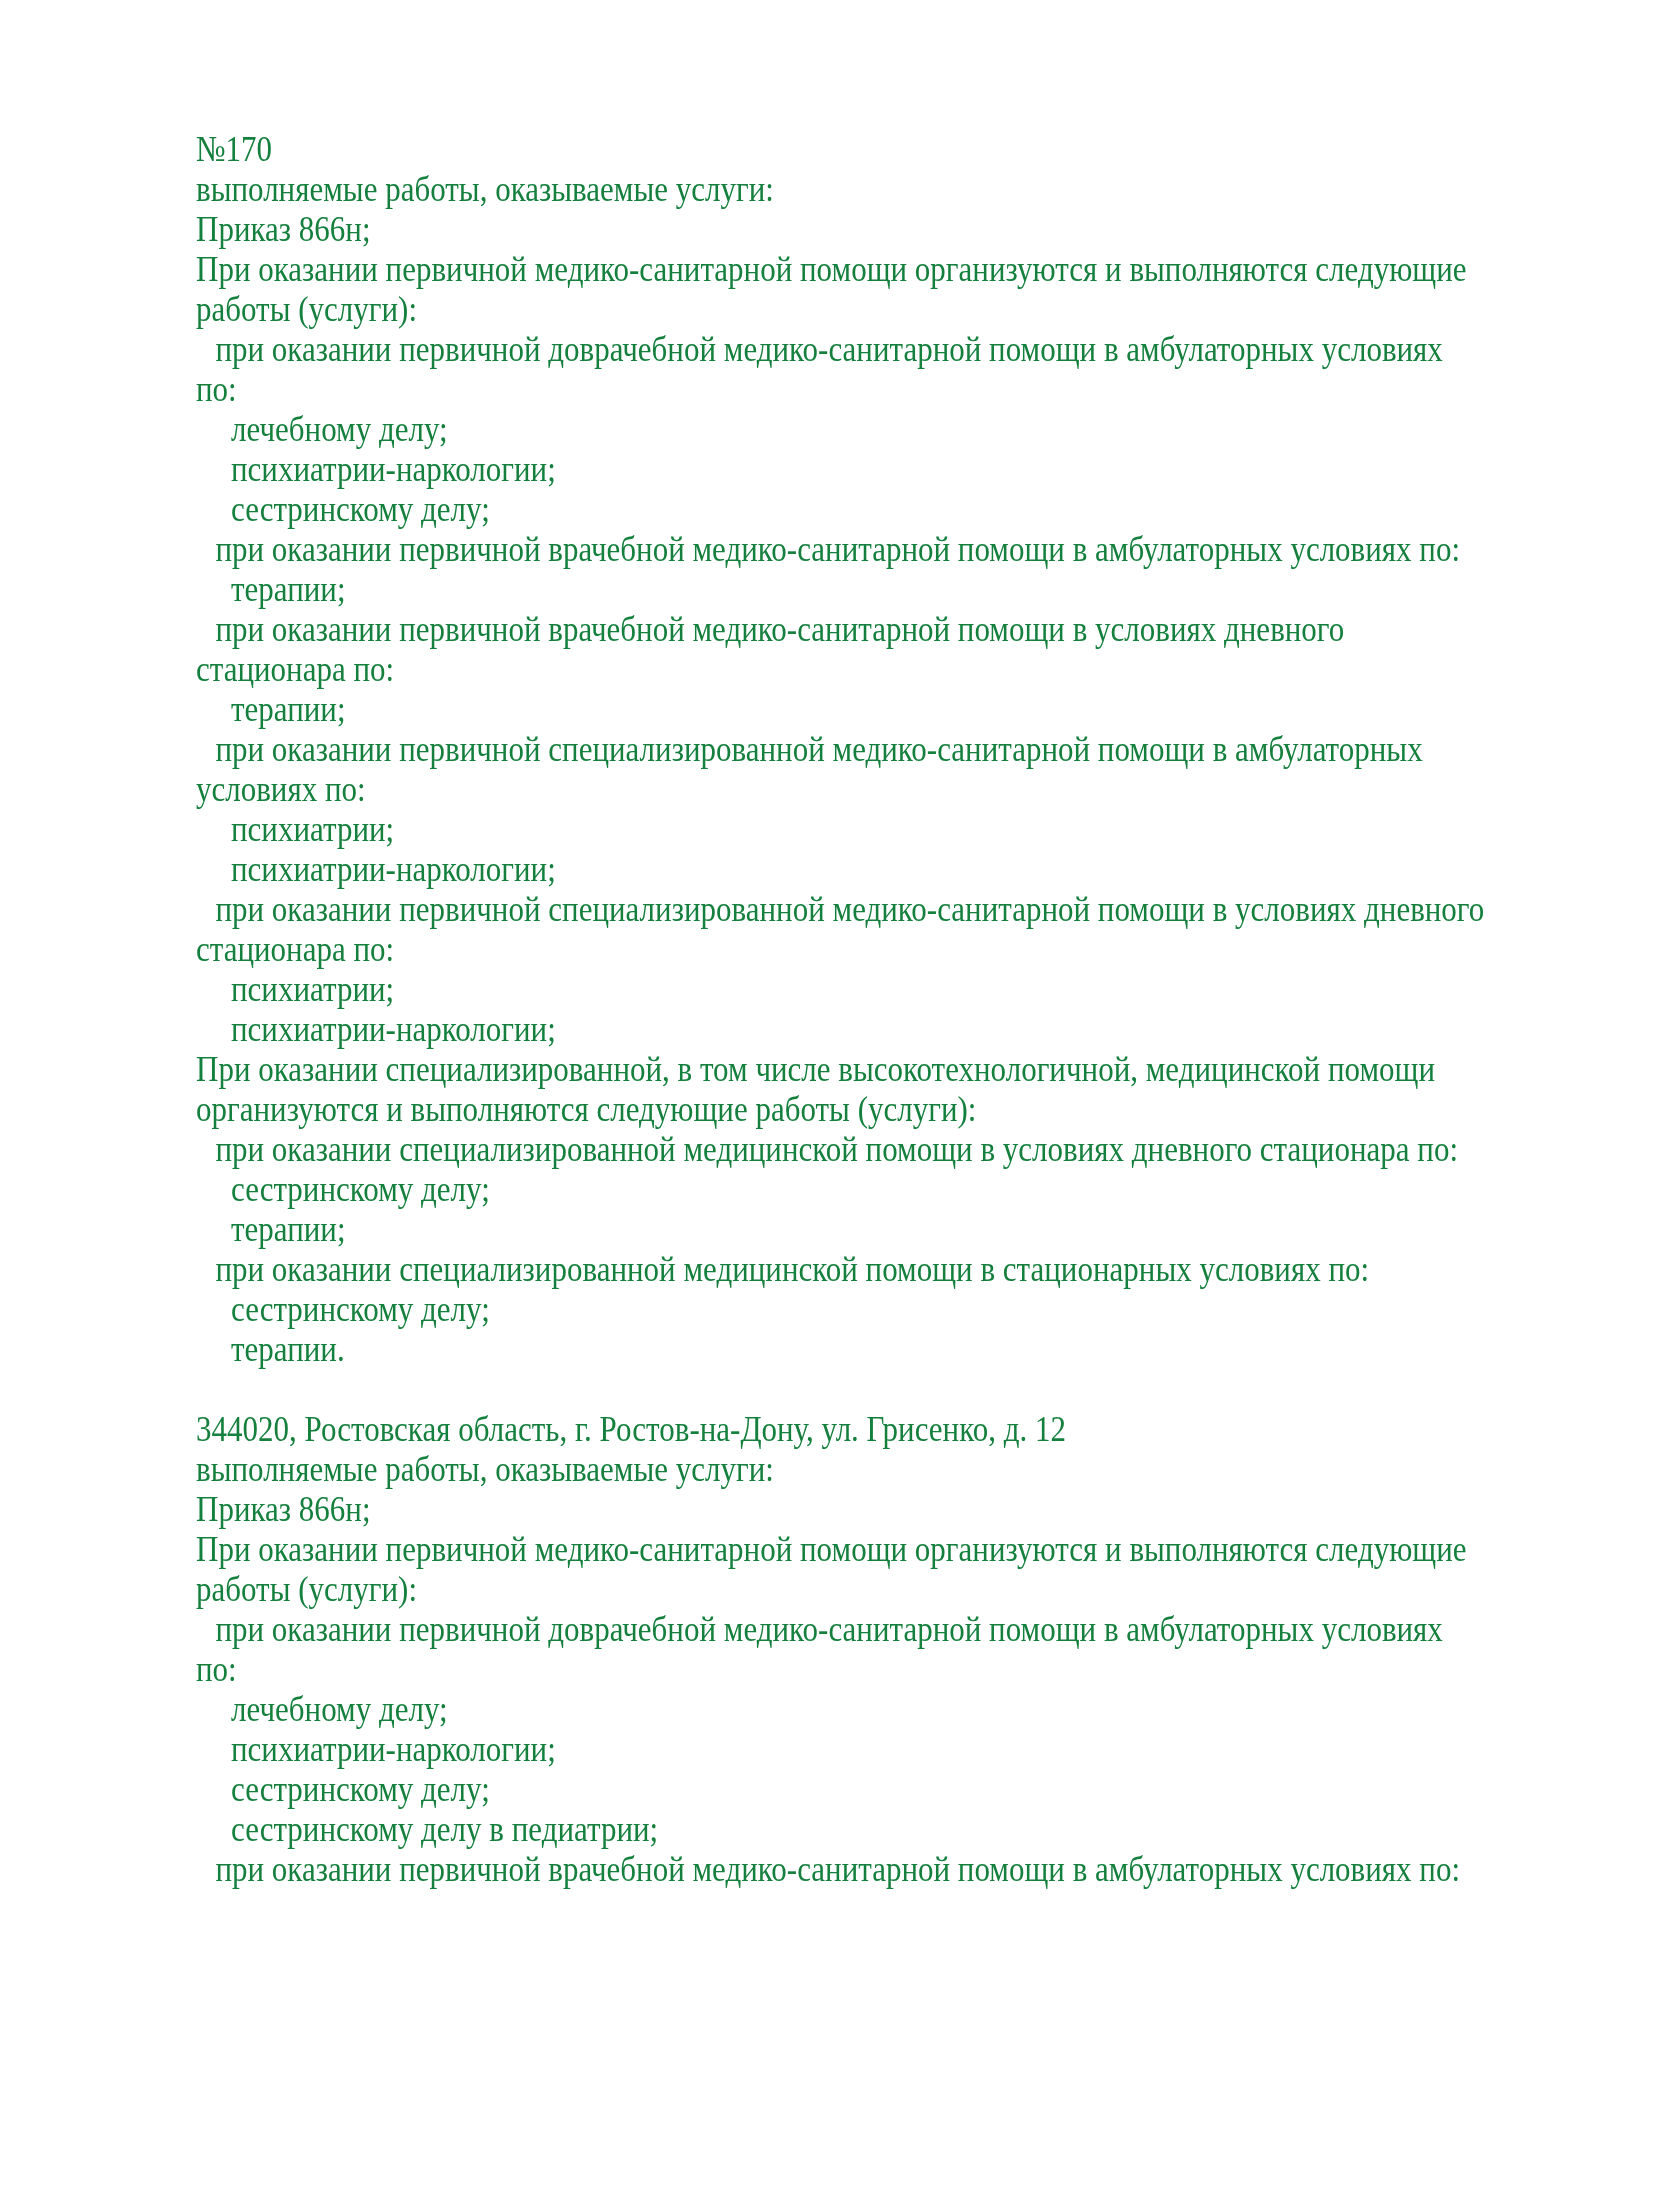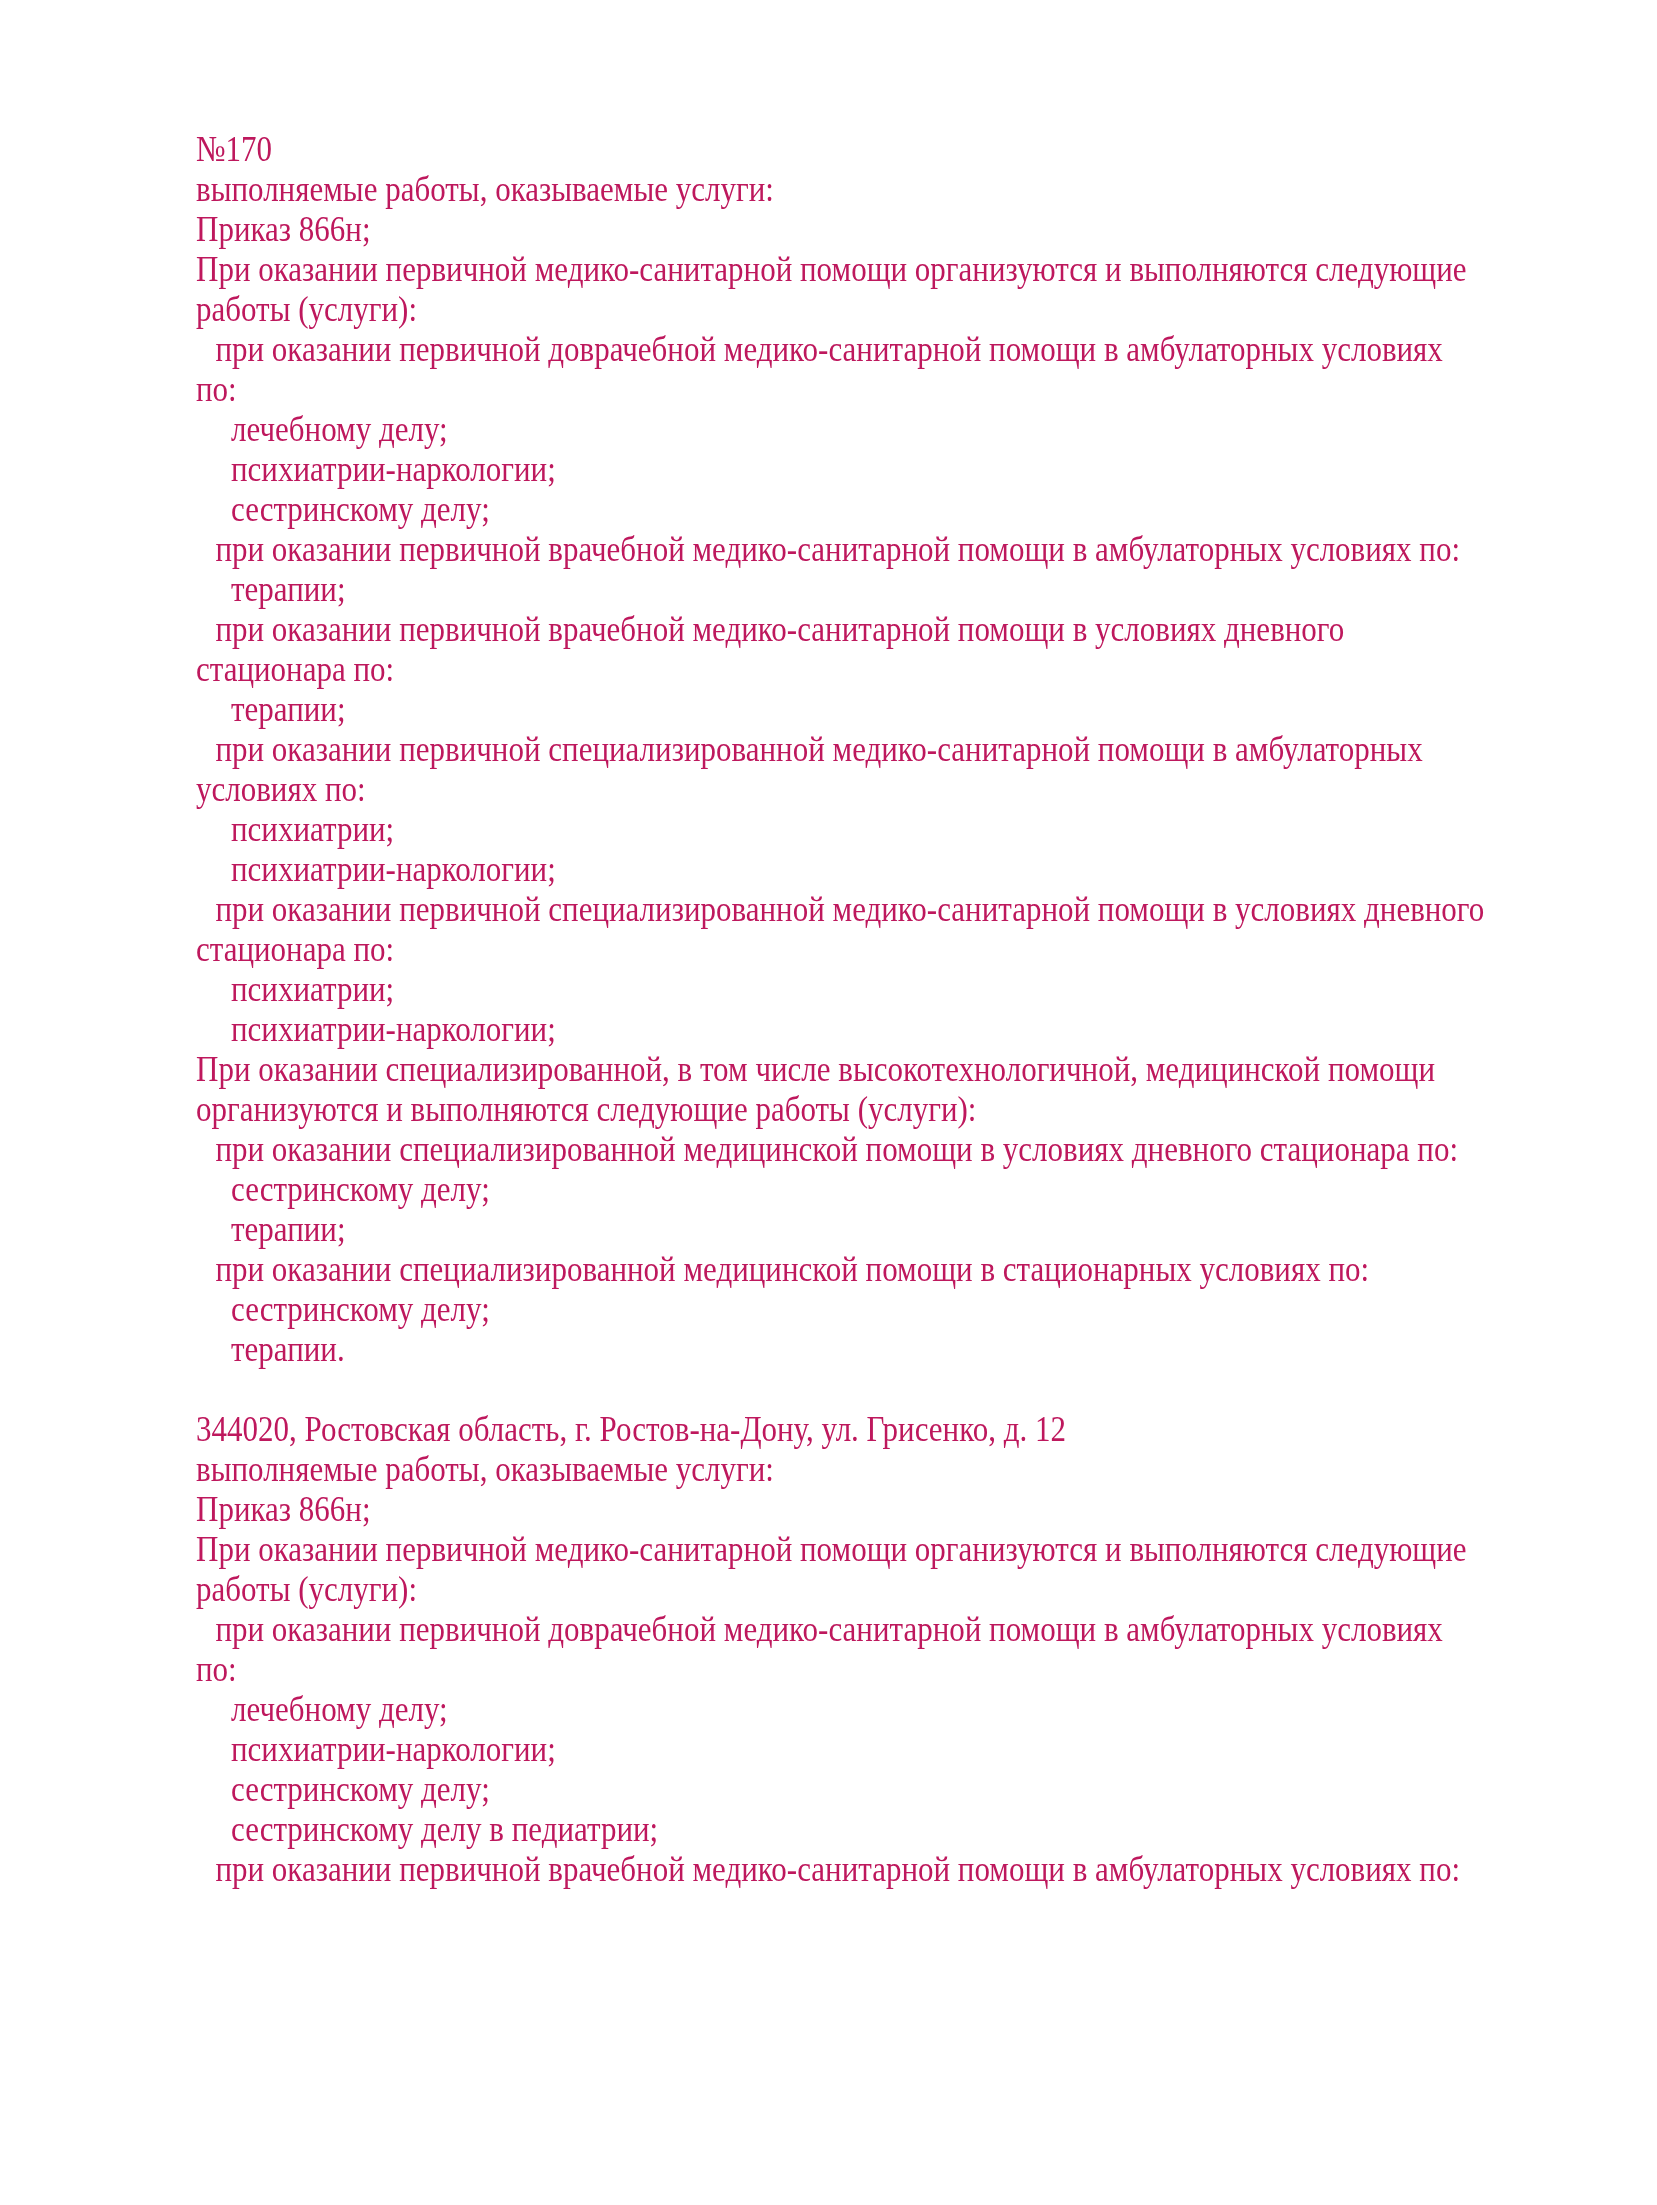--- a/index.html
+++ b/index.html
@@ -4,21 +4,21 @@
 <style>
   html, body {
     margin: 0;
     padding: 0;
   }
   .page {
     position: relative;
     width: 1657px;
     height: 2205px;
     background: #ffffff;
-    color: #be185d;
+    color: #15803d;
     font-family: "Liberation Serif", "DejaVu Serif", serif;
     font-size: 31px;
     line-height: 40px;
     overflow: hidden;
   }
   .lines {
     padding: 131px 94px 0 196px;
   }
   .line {
     height: 40px;

